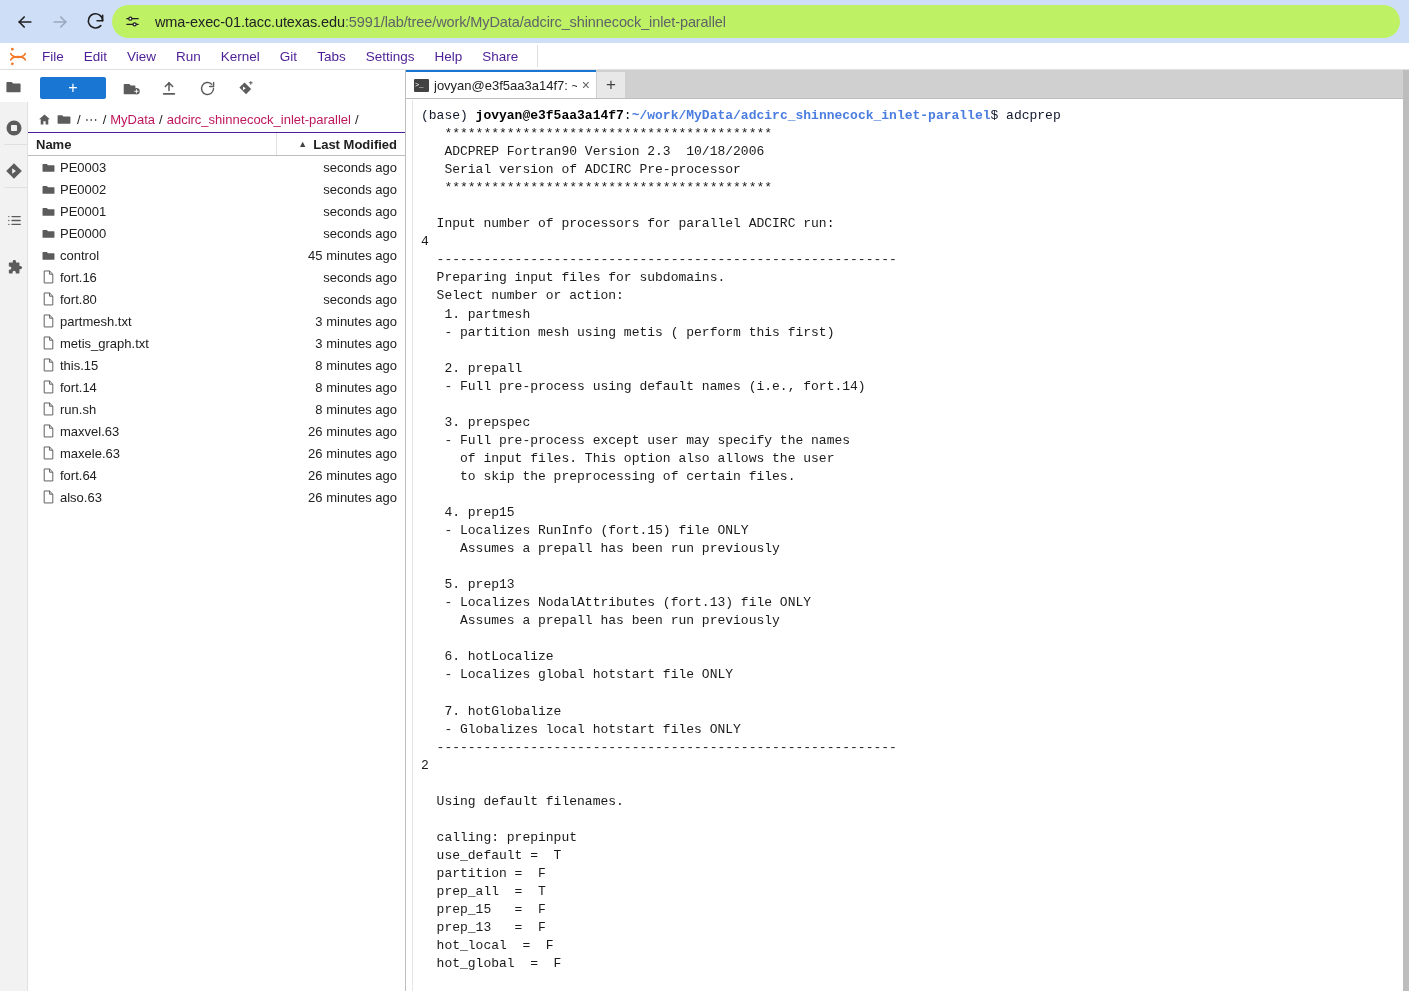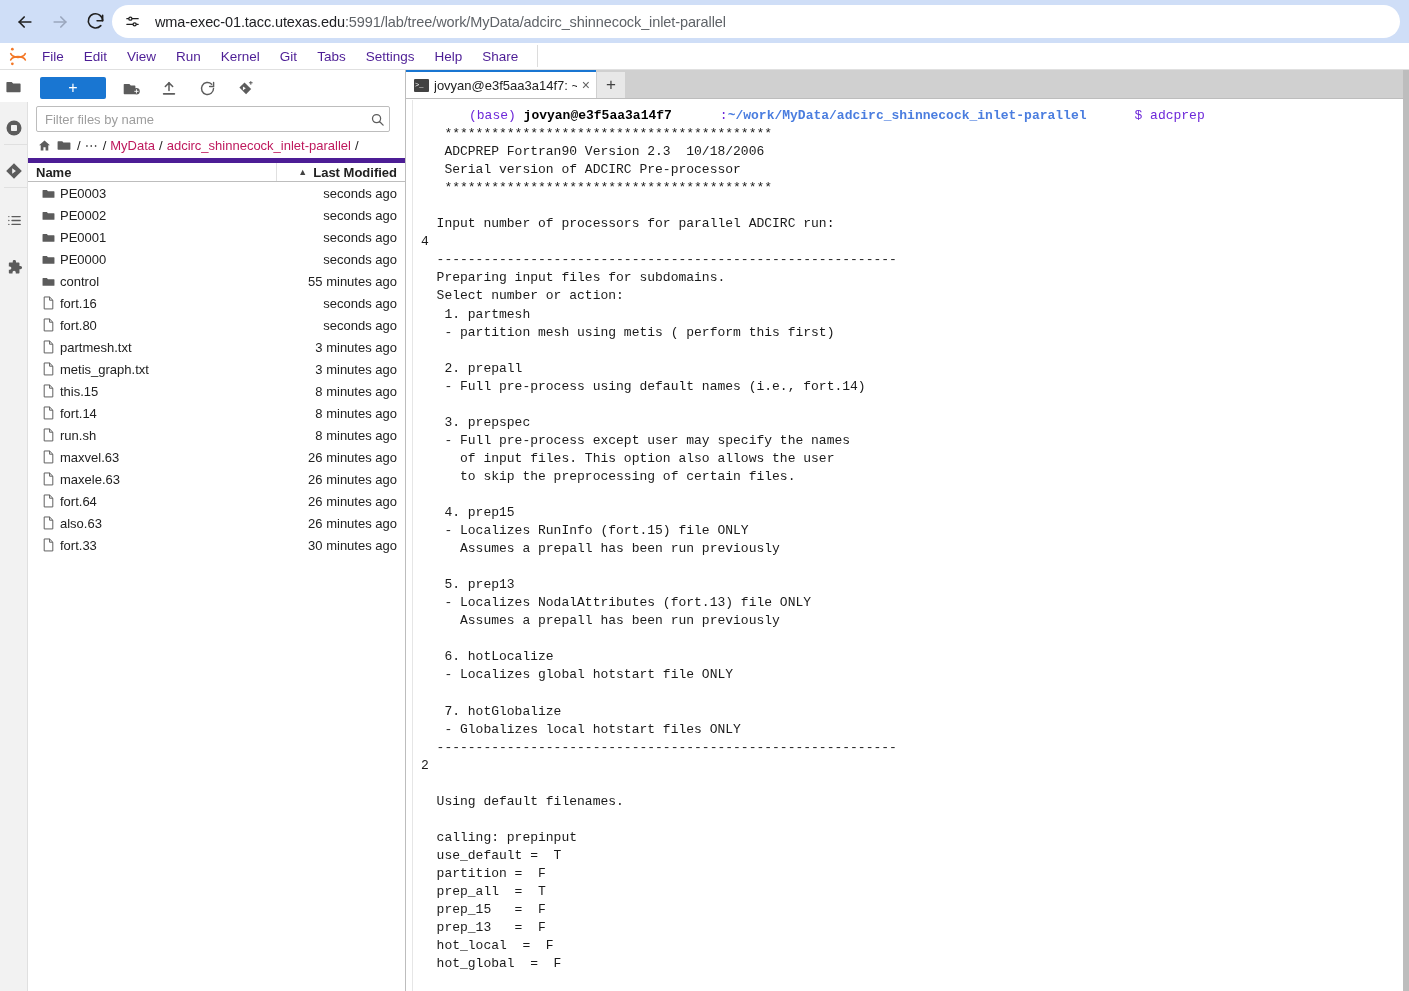--- a/index.html
+++ b/index.html
@@ -24,21 +24,21 @@
     margin-left: 9px;
     border-radius: 50%;
     color: #1f1f1f;
   }
   .nav-btn:first-child { margin-left: 12px; }
   .nav-btn.disabled { color: #9aa6bd; }
   .nav-btn svg { display: block; }
   .omnibox {
     position: absolute; left: 112px; top: 5px;
     width: 1288px; height: 33px;
-    background: #ffffff;
+    background: #bef264;
     border-radius: 17px;
     display: flex; align-items: center;
   }
   .omni-icon {
     width: 30px; height: 30px; margin-left: 5px;
     display: flex; align-items: center; justify-content: center;
     color: #1f1f1f; flex: none;
   }
   .omni-url {
     font-size: 14.5px; color: #202124;
@@ -139,21 +139,21 @@
     font-size: 13px; color: #212121;
     white-space: nowrap;
   }
   .bc-ico { color: #5c5c5c; display: flex; align-items: center; margin-right: 2px; }
   .bc-sep { margin: 0 4px; color: #212121; }
   .bc-seg { color: #be185d; }
   .bc-dots { letter-spacing: 1px; color: #212121; }
 
   .fb-head {
     height: 24px; display: flex; 
-    border-top: 5px solid #4c1d95;
+    border-top: 1px solid #4c1d95;
     border-bottom: 1px solid #bdbdbd;
     font-size: 13px; font-weight: bold; color: #212121;
   }
   .fb-head .col-name {
     flex: 1; padding-left: 8px;
     border-right: 1px solid #e0e0e0;
     height: 100%; display: flex; align-items: center;
   }
   .fb-head .col-mod {
     width: 128px; padding-right: 8px;
@@ -229,21 +229,21 @@
   .term-text {
     font-family: "Liberation Mono", monospace;
     font-size: 13px;
     line-height: 18.05px;
     color: #1a1a1a;
     white-space: pre;
     letter-spacing: 0px;
   }
   .t-user { color: #000000; font-weight: bold; }
   .t-path { color: #4a7ddf; font-weight: bold; }
-  .t-plain { color: #6d28d9; margin-left: 48px; }
+  .t-plain { color: #0f172a; }
 
   .scroll-strip {
     position: absolute; right: 0; top: 0;
     width: 6px; height: 921px; background: #bdbdbd;
   }
 </style>
 </head>
 <body>
 
 <div class="browser-bar">
@@ -368,31 +368,20 @@
     </div>
     <div class="tb-icon">
       <svg width="17" height="17" viewBox="0 0 24 24" fill="#5c5c5c">
           <path d="M10.6 3.4 20 12.8 12.8 20 3.4 10.6z"></path>
           <path d="M8.4 9v5.6l4-2.8z" fill="#fff"></path>
           <path d="M19.5 2v4M17.5 4h4" stroke="#5c5c5c" stroke-width="1.5" stroke-linecap="round"></path>
         </svg>
     </div>
   </div>
 
-  <div class="fb-filter-wrap">
-    <div class="fb-filter">
-      <input type="text" placeholder="Filter files by name" style="">
-      <div class="search-ico">
-        <svg width="15" height="15" viewBox="0 0 24 24" fill="none" stroke="#5c5c5c" stroke-width="2">
-            <circle cx="10.5" cy="10.5" r="6.5"></circle>
-            <line x1="15.5" y1="15.5" x2="21" y2="21" stroke-linecap="round"></line>
-          </svg>
-      </div>
-    </div>
-  </div>
 
   <div class="breadcrumb">
     <span class="bc-ico">
       <svg width="13" height="13" viewBox="0 0 24 24" fill="#5c5c5c">
           <path d="M12 2.8 22 11.6h-3v9.6h-5v-6h-4v6H5v-9.6H2z"></path>
         </svg>
     </span>
     <span class="bc-ico" style="margin-left:4px;">
       <svg width="14" height="14" viewBox="0 0 24 24" fill="#5c5c5c">
           <path d="M2 5.5h7l2 2.2h11a1 1 0 0 1 1 1V19a1 1 0 0 1-1 1H2a1 1 0 0 1-1-1V6.5a1 1 0 0 1 1-1z"></path>
@@ -452,21 +441,21 @@
         <span class="nm">PE0000</span>
         <span class="md">seconds ago</span>
       </div>
       <div class="fb-row">
         <span class="ico">
           <svg width="13" height="13" viewBox="0 0 24 24" fill="#5c5c5c">
             <path d="M2 5.5h7l2 2.2h11a1 1 0 0 1 1 1V19a1 1 0 0 1-1 1H2a1 1 0 0 1-1-1V6.5a1 1 0 0 1 1-1z"></path>
           </svg>
         </span>
         <span class="nm">control</span>
-        <span class="md">55 minutes ago</span>
+        <span class="md">45 minutes ago</span>
       </div>
       <div class="fb-row">
         <span class="ico">
           <svg width="13" height="14" viewBox="0 0 24 26" fill="none" stroke="#5c5c5c" stroke-width="1.8">
             <path d="M4 1.8h10l6 6V24H4z" stroke-linejoin="round"></path>
             <path d="M14 1.8v6h6" stroke-linejoin="round"></path>
           </svg>
         </span>
         <span class="nm">fort.16</span>
         <span class="md">seconds ago</span>
@@ -563,30 +552,20 @@
       </div>
       <div class="fb-row">
         <span class="ico">
           <svg width="13" height="14" viewBox="0 0 24 26" fill="none" stroke="#5c5c5c" stroke-width="1.8">
             <path d="M4 1.8h10l6 6V24H4z" stroke-linejoin="round"></path>
             <path d="M14 1.8v6h6" stroke-linejoin="round"></path>
           </svg>
         </span>
         <span class="nm">also.63</span>
         <span class="md">26 minutes ago</span>
-      </div>
-      <div class="fb-row">
-        <span class="ico">
-          <svg width="13" height="14" viewBox="0 0 24 26" fill="none" stroke="#5c5c5c" stroke-width="1.8">
-            <path d="M4 1.8h10l6 6V24H4z" stroke-linejoin="round"></path>
-            <path d="M14 1.8v6h6" stroke-linejoin="round"></path>
-          </svg>
-        </span>
-        <span class="nm">fort.33</span>
-        <span class="md">30 minutes ago</span>
       </div>
     </div>
 </div>
 
 <div class="dock">
   <div class="tabbar">
     <div class="term-tab">
       <span class="tico">&gt;_</span>
       <span class="tlabel">jovyan@e3f5aa3a14f7: ~/w</span>
       <span class="tclose">×</span>

